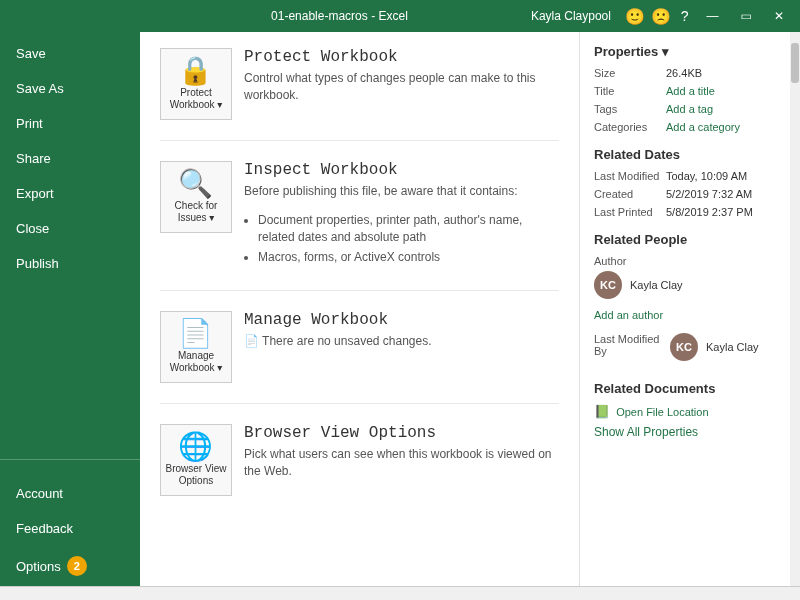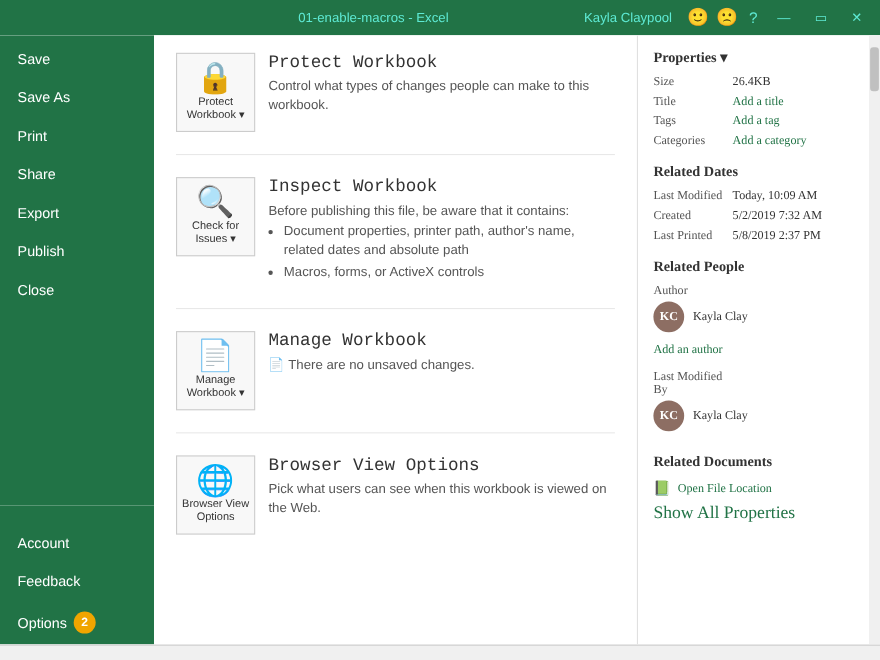--- a/index.html
+++ b/index.html
@@ -1,21 +1,21 @@
 <!DOCTYPE html>
 <html><head>
   <meta charset="utf-8">
   <style>
     * { box-sizing: border-box; margin: 0; padding: 0; }
     body { font-family: 'Segoe UI', Arial, sans-serif; width: 800px; height: 600px; overflow: hidden; background: #fff; display: flex; flex-direction: column; }
 
     
     .title-bar {
       display: flex; align-items: center; justify-content: space-between;
-      background: #217346; color: #5eead4; height: 32px; padding: 0 8px; flex-shrink: 0;
+      background: #217346; color: #ffffff; height: 32px; padding: 0 8px; flex-shrink: 0;
     }
     .title-bar-title { font-size: 12px; flex: 1; text-align: center; }
     .title-bar-user { font-size: 12px; margin-right: 8px; }
     .title-bar-icon { font-size: 14px; cursor: pointer; padding: 2px 4px; }
     .title-bar-smile { font-size: 16px; }
     .win-btn { font-size: 12px; padding: 2px 8px; cursor: pointer; }
 
     
     .main { display: flex; flex: 1; overflow: hidden; }
 
@@ -56,26 +56,26 @@
       width: 72px; height: 72px; border: 1px solid #ccc; background: #f8f8f8;
       display: flex; flex-direction: column; align-items: center; justify-content: center;
       flex-shrink: 0; font-size: 11px; color: #333; text-align: center; cursor: pointer;
       gap: 2px;
     }
     .card-icon-svg { font-size: 28px; line-height: 1; }
 
     .card-content { flex: 1; }
     .card-title { font-size: 16px; font-weight: 400; color: #333; margin-bottom: 4px; font-family: Liberation Mono, monospace; }
     .card-desc { font-size: 12px; color: #555; line-height: 1.4; }
-    .card-bullets { margin-top: 2px; padding-left: 14px; }
+    .card-bullets { margin-top: 12px; padding-left: 14px; }
     .card-bullets li { font-size: 12px; color: #555; margin-bottom: 4px; line-height: 1.4; }
 
     
     .properties-panel {
-      width: 210px; flex-shrink: 0; padding: 12px 14px; overflow-y: auto; font-size: 12px; font-family: Liberation Serif, serif;
+      width: 210px; flex-shrink: 0; padding: 12px 14px; overflow-y: auto; font-size: 12px;
     }
     .prop-section-title {
       font-size: 13px; font-weight: 600; color: #333; margin-bottom: 8px; display: flex; align-items: center; gap: 4px;
     }
     .prop-row { display: flex; margin-bottom: 6px; align-items: flex-start; }
     .prop-label { color: #555; width: 72px; flex-shrink: 0; font-size: 11px; }
     .prop-value { color: #217346; font-size: 11px; cursor: pointer; }
     .prop-value.normal { color: #333; }
     .prop-section-gap { margin-top: 14px; margin-bottom: 8px; }
 
@@ -85,21 +85,21 @@
       display: flex; align-items: center; justify-content: center; color: white; font-size: 11px; font-weight: bold;
       flex-shrink: 0;
     }
     .person-name { font-size: 11px; color: #333; }
     .add-link { color: #217346; font-size: 11px; cursor: pointer; margin-bottom: 6px; }
 
     .related-docs-item { display: flex; align-items: center; gap: 6px; margin-bottom: 6px; }
     .excel-icon { color: #217346; font-size: 13px; }
     .doc-link { color: #217346; font-size: 11px; cursor: pointer; }
 
-    .show-all-link { color: #217346; font-size: 16px; cursor: pointer; margin-top: 6px; display: block; }
+    .show-all-link { color: #217346; font-size: 12px; cursor: pointer; margin-top: 6px; display: block; }
 
     
     .scrollbar-container { width: 10px; background: #f0f0f0; display: flex; flex-direction: column; flex-shrink: 0; }
     .scrollbar-thumb { background: #c0c0c0; width: 8px; margin: 1px; height: 40px; border-radius: 3px; }
 
     
     .bottom-bar { height: 14px; background: #f0f0f0; border-top: 1px solid #ccc; flex-shrink: 0; }
 
     .card-label-text { font-size: 10px; color: #333; text-align: center; line-height: 1.2; }
   </style>
@@ -122,22 +122,22 @@
 
 <div class="main">
 
   <div class="sidebar">
     <div class="sidebar-nav">
       <div class="sidebar-item">Save</div>
       <div class="sidebar-item">Save As</div>
       <div class="sidebar-item">Print</div>
       <div class="sidebar-item">Share</div>
       <div class="sidebar-item">Export</div>
+      <div class="sidebar-item">Close</div>
       <div class="sidebar-item">Publish</div>
-      <div class="sidebar-item">Close</div>
     </div>
     <div class="sidebar-bottom">
       <div class="sidebar-item">Account</div>
       <div class="sidebar-item">Feedback</div>
       <div class="sidebar-item options-item">
         <span>Options</span>
         <span class="options-badge">2</span>
       </div>
     </div>
   </div>
@@ -241,21 +241,21 @@
         <span>Related People</span>
       </div>
       <div class="prop-row" style="flex-direction:column;gap:4px;">
         <span class="prop-label">Author</span>
         <div class="related-people-entry">
           <div class="avatar">KC</div>
           <span class="person-name">Kayla Clay</span>
         </div>
         <span class="add-link">Add an author</span>
       </div>
-      <div class="prop-row" style="flex-direction:column;gap:4px;margin-top:4px;">
+      <div class="prop-row" style="flex-direction:row;gap:4px;margin-top:4px;">
         <span class="prop-label">Last Modified By</span>
         <div class="related-people-entry">
           <div class="avatar">KC</div>
           <span class="person-name">Kayla Clay</span>
         </div>
       </div>
 
       <div class="prop-section-title prop-section-gap">
         <span>Related Documents</span>
       </div>

